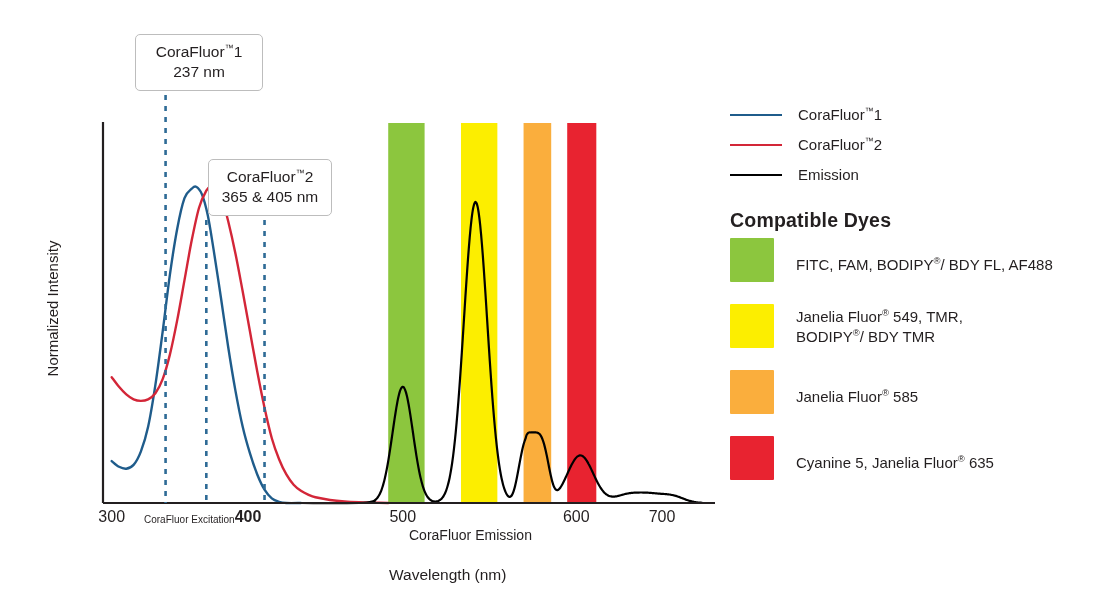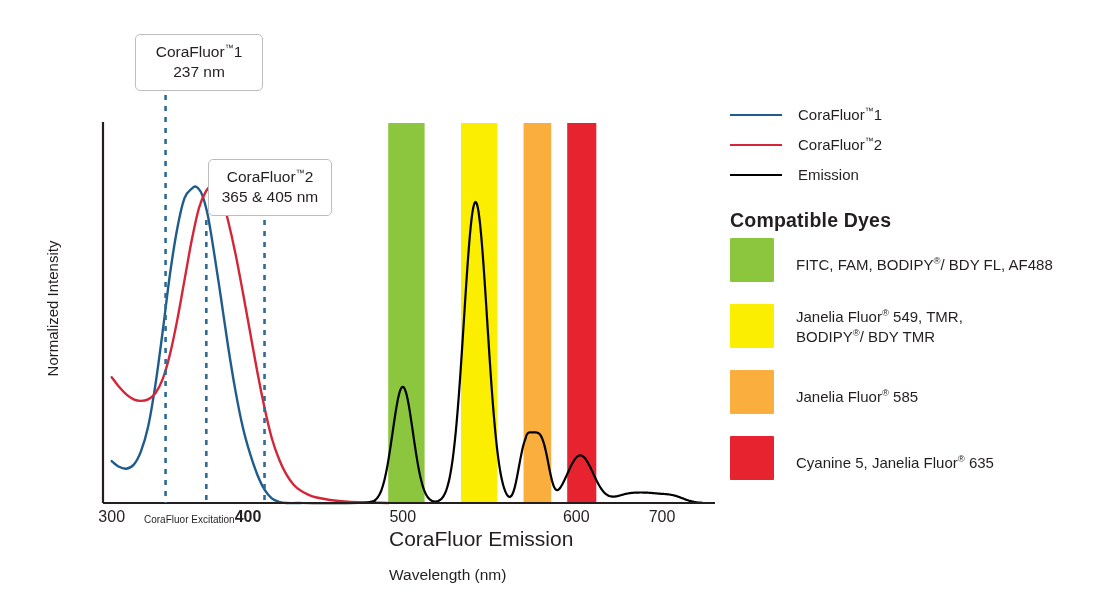--- a/index.html
+++ b/index.html
@@ -62,21 +62,21 @@
     white-space:nowrap;
   }
   #xtitle{
     position:absolute;
     left:352px;top:566px;
     font-size:15.5px;
     white-space:nowrap;
     margin-left:37px;
   }
   #xsub-exc{position:absolute;left:144px;top:514px;font-size:10px;}
-  #xsub-emi{position:absolute;left:389px;top:527px;font-size:21px;}
+  #xsub-emi{position:absolute;left:409px;top:527px;font-size:14px;}
 
   
   #legend{position:absolute;left:730px;top:106px;width:370px;}
   .lrow{display:flex;align-items:center;margin-bottom:13px;}
   .lswatch-line{
     width:52px;height:0;border-top-width:2.4px;border-top-style:solid;
     margin-right:16px;flex:0 0 52px;
   }
   .ltext{font-size:15px;color:#231f20;white-space:nowrap;}
   .ltext sup{font-size:9px;vertical-align:super;line-height:0;}

